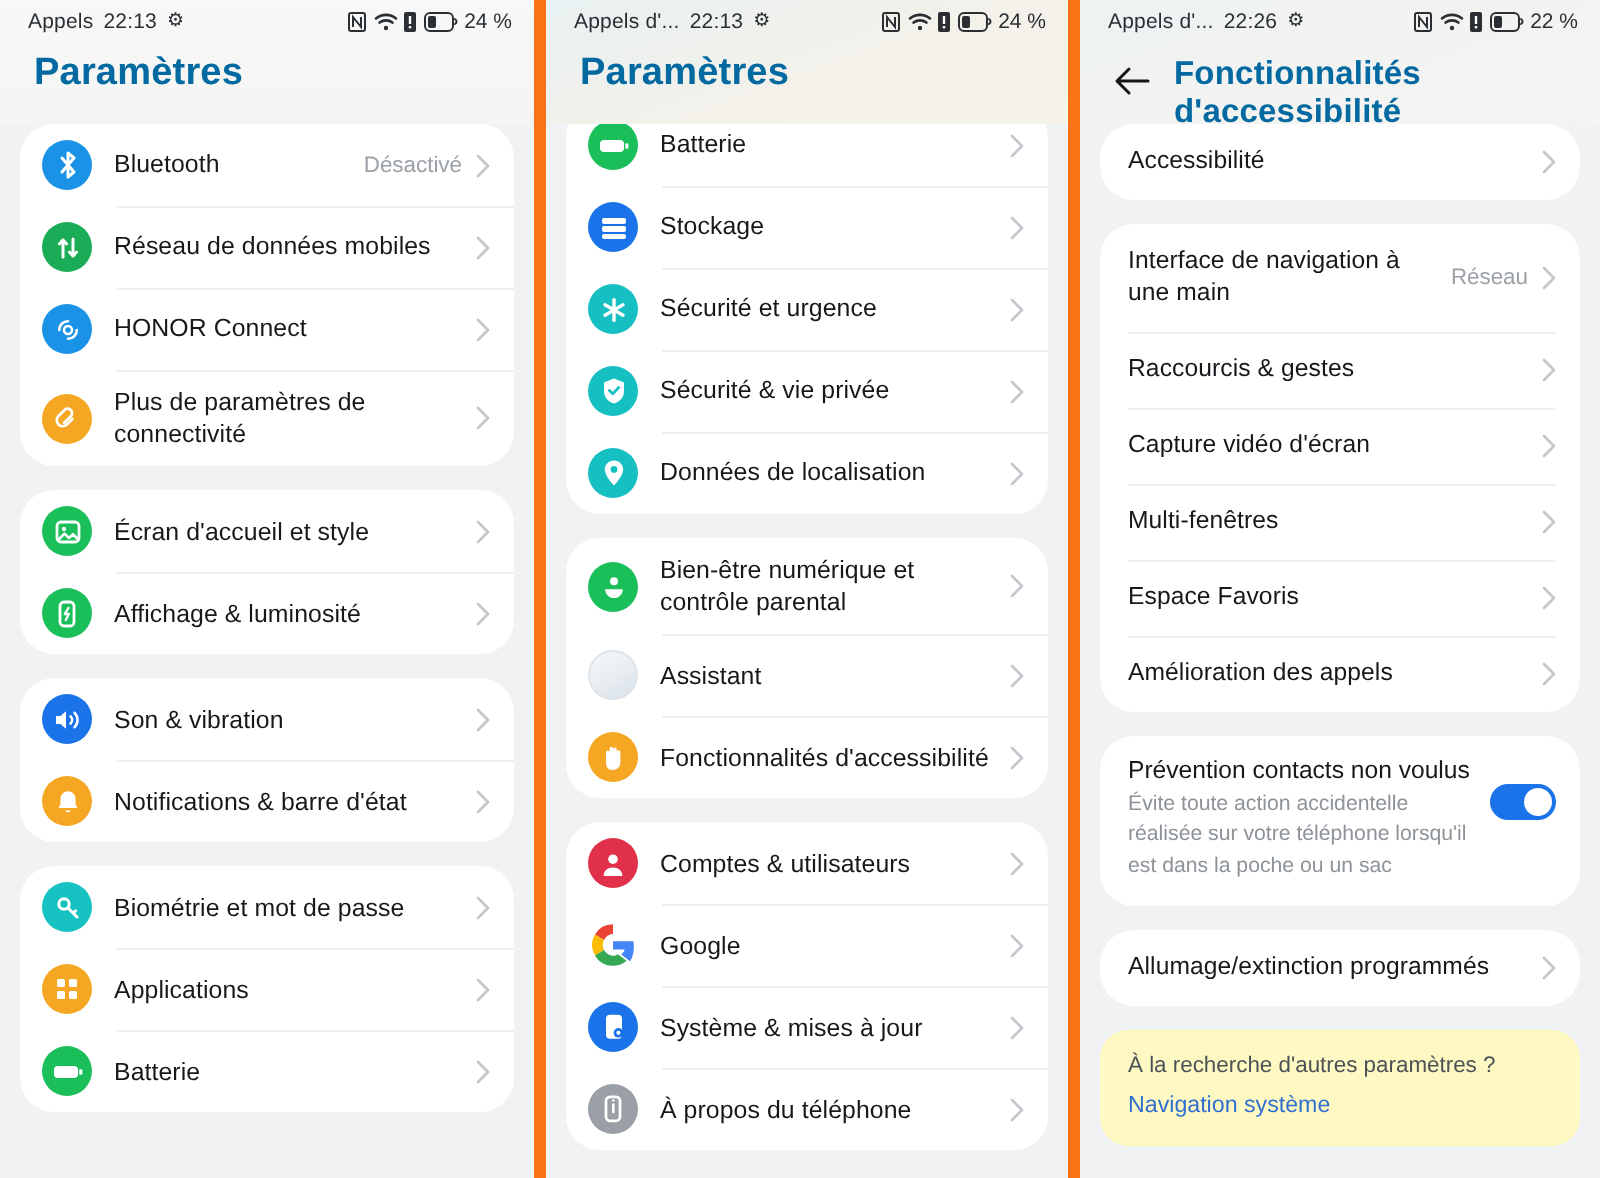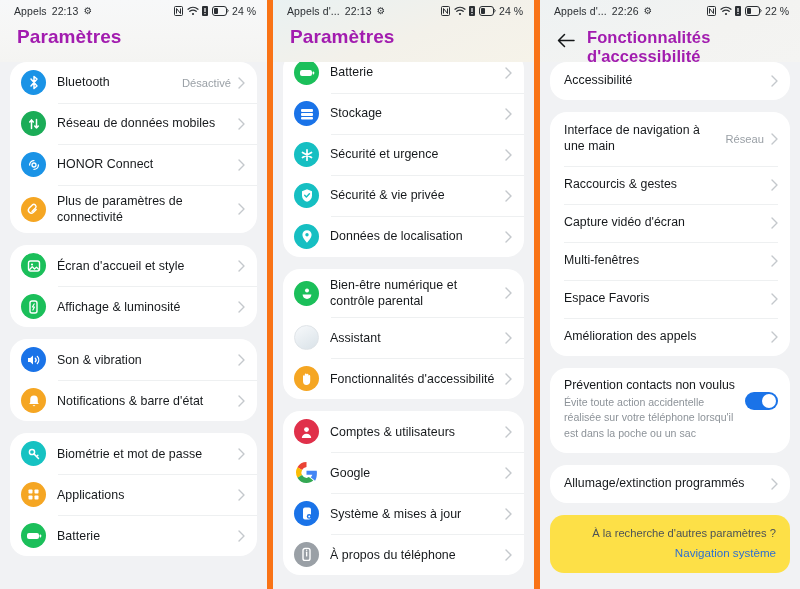--- a/index.html
+++ b/index.html
@@ -33,21 +33,21 @@
     display: flex; align-items: center; justify-content: space-between;
     padding: 0 11px 0 14px; z-index: 4;
   }
   .sb-left { display:flex; align-items:center; gap:5px; font-size: 10.5px; color:#2b2f33; letter-spacing:.1px; white-space:nowrap;}
   .sb-left .gear { font-size: 9.5px; line-height:1; }
   .sb-right { display:flex; align-items:center; gap:3.5px; font-size:10.5px; color:#2b2f33;margin-left:37px; }
   .sb-right svg { display:block; }
 
   .pagetitle {
     position: absolute; top: 26px; left: 17px; z-index: 4;
-    font-size: 19px; font-weight: 600; color: #a21caf; letter-spacing:.1px;
+    font-size: 19px; font-weight: 600; color: #0369a1; letter-spacing:.1px;
   }
   .p3 .pagetitle { left: 47px; font-size: 16.5px; top: 28px; font-weight:600;}
   .backbtn {
     position:absolute; top:29px; left:15px; z-index:5;
     width:22px; height:22px; display:flex; align-items:center; justify-content:center;
     color:#141618;
   }
 
   .scroll {
     position:absolute; left:0; top:0; right:0; bottom:0;
@@ -109,22 +109,22 @@
   .switch {
     flex:0 0 auto; width: 33px; height: 18px; border-radius: 9px;
     background: #1a73e8; position: relative; margin: 14px 0 0 8px;
   }
   .switch .knob {
     position:absolute; top:2px; right:2px; width:14px; height:14px;
     border-radius:50%; background:#fff;
   }
 
   .hintcard {
-    background: #fde047; border-radius: 14px;
-    padding: 12px 14px 14px 14px; margin-top: 4px; text-align: right;
+    background: #fef9c3; border-radius: 14px;
+    padding: 12px 14px 14px 14px; margin-top: 4px;
   }
   .hintcard .q { font-size: 11.2px; color:#4c5256; margin-bottom: 7px; }
   .hintcard .lnk { font-size: 11.6px; color:#2f6fd0; }
 </style>
 </head>
 <body>
 
 <div class="screens">
 
   <div class="screen p1">

